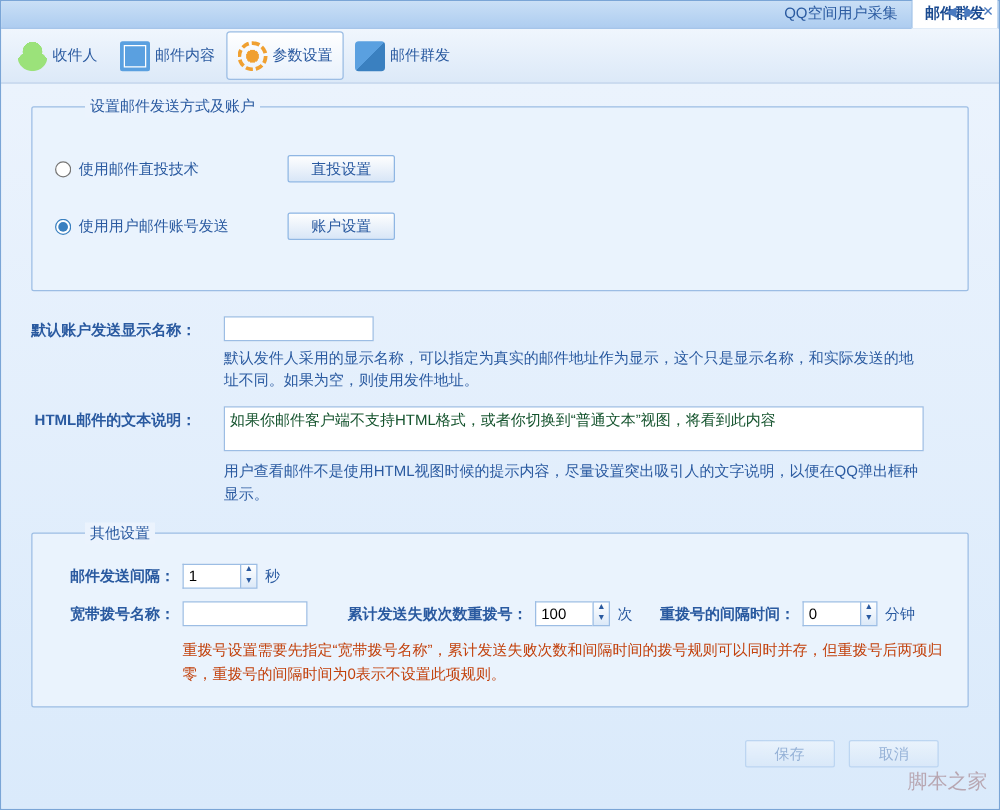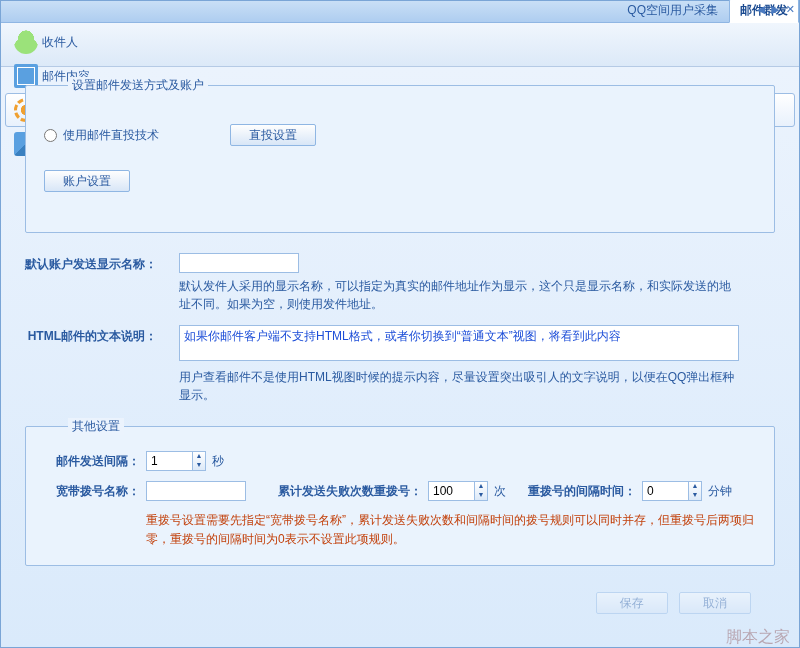--- a/index.html
+++ b/index.html
@@ -3,47 +3,47 @@
 <meta charset="utf-8">
 <style>
 * { box-sizing: border-box; margin: 0; padding: 0; font-family: "Microsoft YaHei", SimSun, Arial, sans-serif; font-size: 12px; }
 body { background: #fff; width: 800px; height: 648px; overflow: hidden; }
 .window { width: 800px; height: 648px; border: 1px solid #7aa5d6; background: linear-gradient(#e8f1fc, #d6e7fb); }
 .tabstrip { height: 22px; background: linear-gradient(#c9dff6, #aecdf0); border-bottom: 1px solid #8fb6e3; display: flex; align-items: flex-end; padding-left: 4px; position: relative; justify-content: flex-end; }
 .tab { padding: 3px 10px; font-size: 12px; color: #2a5aa0; border: 1px solid transparent; border-bottom: none; cursor: pointer; }
 .tab.active { background: #fff; border: 1px solid #8fb6e3; border-bottom: 1px solid #fff; border-radius: 3px 3px 0 0; color: #1a4a90; font-weight: bold; margin-bottom: -1px; }
 .wincontrols { position: absolute; right: 4px; top: 2px; display: flex; gap: 6px; }
 .wincontrols span { color: #4a7ac0; font-size: 11px; cursor: pointer; }
-.toolbar { height: 44px; background: linear-gradient(#f0f6fd, #dce9f8); border-bottom: 1px solid #b5cae5; display: flex; align-items: stretch; padding: 2px 4px; flex-direction: column; }
+.toolbar { height: 44px; background: linear-gradient(#f0f6fd, #dce9f8); border-bottom: 1px solid #b5cae5; display: flex; align-items: stretch; padding: 2px 4px; }
 .tbtn { display: flex; align-items: center; gap: 4px; padding: 4px 8px; border: 1px solid transparent; border-radius: 3px; cursor: pointer; color: #2a5aa0; }
 .tbtn.active { background: linear-gradient(#fff, #e8f1fc); border: 1px solid #9cbde4; }
 .tbtn .ico { width: 24px; height: 24px; display: inline-block; }
 .content { padding: 18px 24px; background: linear-gradient(#ebf3fd, #daeafb); height: calc(100% - 66px); overflow: auto; }
 .groupbox { border: 1px solid #9cbde4; background: #eaf3fd; border-radius: 2px; padding: 14px 18px 16px; margin-bottom: 20px; position: relative; }
 .groupbox .legend { position: absolute; top: -9px; left: 10px; background: linear-gradient(#ebf3fd, #ebf3fd); padding: 0 4px; color: #2a5aa0; margin-left: 32px; }
 .radio-row { display: flex; align-items: center; gap: 36px; margin: 24px 0; }
 .radio-row label { color: #2a5aa0; display: flex; align-items: center; gap: 6px; width: 150px; }
 .btn { width: 86px; height: 22px; background: linear-gradient(#fefefe, #d8e6f7); border: 1px solid #8fb6e3; border-radius: 2px; color: #2a5aa0; cursor: pointer; font-size: 12px; }
 .form-row { display: flex; margin: 12px 0 4px; }
 .form-label { width: 138px; text-align: right; color: #2a5aa0; padding-right: 6px; padding-top: 3px; font-weight: bold; }
 .form-field { flex: 1; margin-left: 16px; }
 .form-field input[type=text] { width: 120px; height: 20px; border: 1px solid #9cbde4; padding: 0 4px; }
-.form-field textarea { width: 560px; height: 36px; border: 1px solid #9cbde4; padding: 2px 4px; resize: none; background: #fff; color: #1d4ed8; font-family: inherit; }
+.form-field textarea { width: 560px; height: 36px; border: 1px solid #9cbde4; padding: 2px 4px; resize: none; background: #fff; color: #14532d; font-family: inherit; }
 .hint { color: #2a5aa0; margin-top: 4px; width: 560px; line-height: 1.5; }
 .settings-row { display: flex; align-items: center; gap: 6px; margin: 10px 0; color: #2a5aa0; flex-wrap: wrap; }
 .settings-label { font-weight: bold; width: 96px; text-align: right; }
 .spin { display: inline-flex; }
 .spin input { width: 46px; height: 20px; border: 1px solid #9cbde4; border-right: none; padding: 0 4px; text-align: left; }
 .spin .arrows { width: 14px; height: 20px; border: 1px solid #9cbde4; display: flex; flex-direction: column; background: linear-gradient(#fff,#dce9f8); }
 .spin .arrows span { flex:1; font-size:7px; text-align:center; line-height:8px; color:#2a5aa0; cursor:pointer; }
 .settings-text { color: #2a5aa0; }
 .hint2 { color: #c2410c; margin-left: 102px; margin-top: 4px; line-height: 1.6; }
 .footer-btns { text-align: right; padding: 6px 24px 0; }
 .footer-btns .btn { width: 72px; margin-left: 8px; opacity: 0.4; }
-.watermark { position: absolute; right: 10px; bottom: 0; color: rgba(120,40,40,0.35); font-size: 16px; pointer-events:none; }
+.watermark { position: absolute; right: 10px; bottom: 12px; color: rgba(120,40,40,0.35); font-size: 16px; pointer-events:none; }
 
 .ico-user { background: radial-gradient(circle at 50% 35%, #9be27a 40%, transparent 41%), radial-gradient(circle at 50% 85%, #9be27a 55%, transparent 56%); border-radius:50%; }
 .ico-mail { background: #5aa0e0; position: relative; border-radius:2px; }
 .ico-mail::after { content:""; position:absolute; inset:3px; border:1px solid #fff; }
 .ico-gear { background: radial-gradient(circle, #f0a030 40%, transparent 41%); border: 3px dashed #f0a030; border-radius:50%; }
 .ico-send { background: linear-gradient(135deg,#5aa0e0 50%, #3a80c0 50%); border-radius:3px; }
 input[type=radio] { accent-color: #3a80c0; }
 </style>
 </head>
 <body>
@@ -83,20 +83,24 @@
     <div class="groupbox">
       <div class="legend">设置邮件发送方式及账户</div>
       <div class="radio-row">
         <label>
           <input type="radio" name="sm" style="">
           <span>使用邮件直投技术</span>
         </label>
         <button class="btn">直投设置</button>
       </div>
       <div class="radio-row">
+        <label>
+          <input type="radio" name="sm" checked="" style="">
+          <span>使用用户邮件账号发送</span>
+        </label>
         <button class="btn">账户设置</button>
       </div>
     </div>
 
     <div class="form-row">
       <div class="form-label">默认账户发送显示名称：</div>
       <div class="form-field">
         <input type="text" value="" style="">
         <div class="hint">默认发件人采用的显示名称，可以指定为真实的邮件地址作为显示，这个只是显示名称，和实际发送的地址不同。如果为空，则使用发件地址。</div>
       </div>

